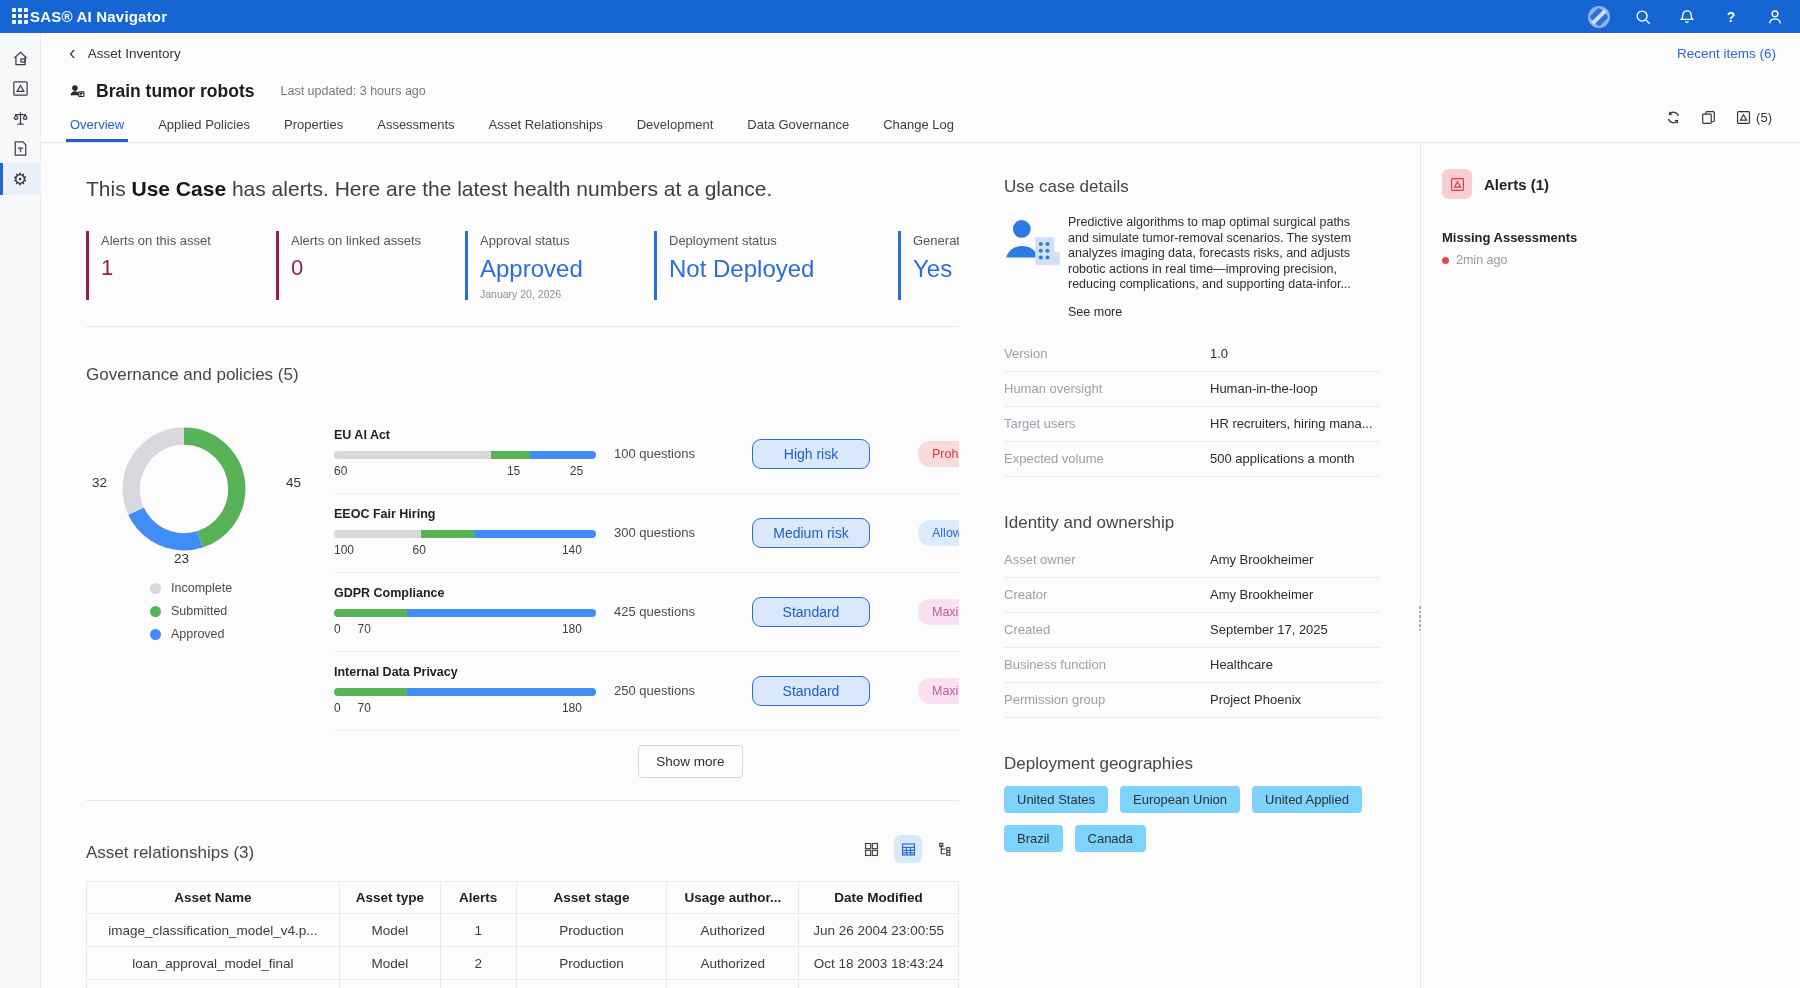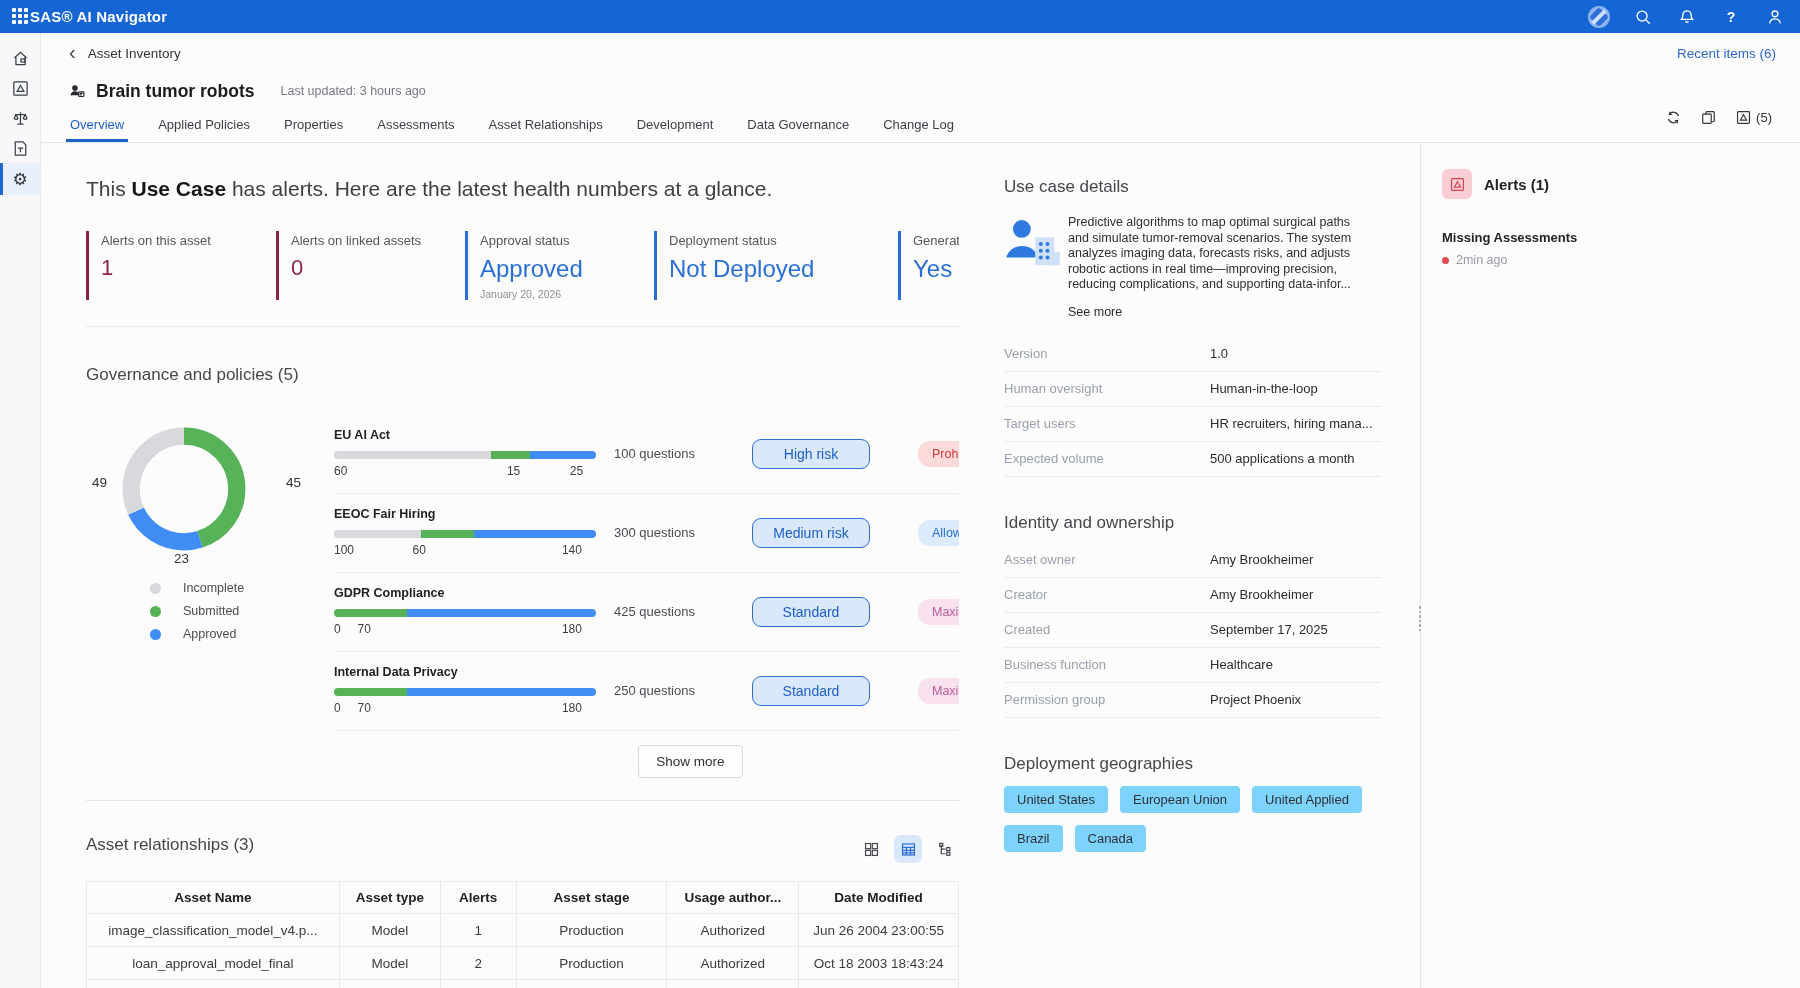--- a/index.html
+++ b/index.html
@@ -70,42 +70,42 @@
 
   .hr { height:1px; background:#e5e7ea; margin:4px 0 0; }
   .section-title { font-size:17px; color:#45474b; margin:38px 0 0; }
 
   .gov-body { display:flex; margin-top:38px; }
   .donut-wrap { width:248px; position:relative; flex-shrink:0; }
   .donut-svg { margin-left:32px; }
   .donut-label { position:absolute; font-size:13.5px; color:#333; }
   .dl-left { left:6px; top:52px; } .dl-right { left:200px; top:52px; } .dl-bottom { left:88px; top:128px; }
   .legend { margin:22px 0 0 64px; }
-  .legend-item { display:flex; align-items:center; gap:22px; margin-bottom:9px; font-size:12.5px; color:#4a4c50; }
+  .legend-item { display:flex; align-items:center; gap:10px; margin-bottom:9px; font-size:12.5px; color:#4a4c50; }
   .legend-dot { width:11px; height:11px; border-radius:50%; flex-shrink:0; }
 
   .policy-list { flex:1; margin-top:-8px; }
   .policy-row { display:flex; align-items:center; padding:13px 0 14px; border-bottom:1px solid #ebedf0; }
   .policy-row:last-child { border-bottom:none; }
   .p-barcol { width:262px; flex-shrink:0; }
   .p-name { font-size:12.5px; font-weight:bold; color:#212225; margin-bottom:9px; }
   .p-bar { display:flex; height:8px; border-radius:4px; overflow:hidden; background:#e7e9ec; }
   .p-bar div { height:100%; }
   .p-ticks { position:relative; height:15px; margin-top:5px; font-size:12px; color:#3c3e43; }
   .p-ticks span { position:absolute; top:0; }
   .p-questions { font-size:13px; color:#4a4c51; width:110px; margin-left:18px; flex-shrink:0; }
   .risk-btn { width:118px; margin-left:28px; flex-shrink:0; text-align:center; font-size:14px; color:#1d5fc4;
     background:#d9e8fb; border:1.5px solid #2e6fce; border-radius:9px; padding:6px 0; cursor:pointer; }
   .status-pill { margin-left:48px; font-size:12.5px; border-radius:12px; padding:6px 14px; white-space:nowrap; }
 
   .show-more-wrap { text-align:center; padding:14px 0 18px; }
   .show-more { font-size:13.5px; color:#2f3033; background:#fdfdfd; border:1px solid #d6d8db; border-radius:4px;
     padding:8px 17px; cursor:pointer; }
 
-  .rel-head { display:flex; align-items:flex-start; margin:34px 0 18px; }
+  .rel-head { display:flex; align-items:flex-end; margin:34px 0 18px; }
   .rel-title { font-size:17px; color:#45474b; }
   .view-tools { margin-left:auto; display:flex; align-items:center; gap:9px; }
   .view-btn { width:28px; height:28px; border-radius:6px; display:flex; align-items:center; justify-content:center; cursor:pointer; }
   .view-btn svg { stroke:#43454a; fill:none; stroke-width:1.4; }
   .view-btn.active { background:#d9e8fb; }
   .view-btn.active svg { stroke:#2a6fd4; }
 
   table.rel { width:873px; border-collapse:collapse; font-size:13.5px; }
   table.rel th, table.rel td { border:1px solid #e7e9ec; text-align:center; padding:8px 1px; }
   table.rel th { font-weight:bold; color:#202124; height:31px; }
@@ -308,21 +308,21 @@
 
       <div class="section-title">Governance and policies (5)</div>
 
       <div class="gov-body">
         <div class="donut-wrap">
           <svg class="donut-svg" width="132" height="132" viewBox="0 0 130 130">
               <circle cx="65" cy="65" r="52" fill="none" stroke="#57b258" stroke-width="17" stroke-dasharray="147.02653618800232 326.7256359733385" stroke-dashoffset="0" transform="rotate(-90 65 65)"></circle>
               <circle cx="65" cy="65" r="52" fill="none" stroke="#3f8df5" stroke-width="17" stroke-dasharray="75.14689627386787 326.7256359733385" stroke-dashoffset="-147.02653618800232" transform="rotate(-90 65 65)"></circle>
               <circle cx="65" cy="65" r="52" fill="none" stroke="#d7d9dc" stroke-width="17" stroke-dasharray="104.55220351146832 326.7256359733385" stroke-dashoffset="-222.1734324618702" transform="rotate(-90 65 65)"></circle>
             </svg>
-          <span class="donut-label dl-left">49</span>
+          <span class="donut-label dl-left">32</span>
           <span class="donut-label dl-right">45</span>
           <span class="donut-label dl-bottom">23</span>
           <div class="legend">
             <div class="legend-item">
               <span class="legend-dot" style="background: rgb(215, 217, 220);"></span>
               <span>Incomplete</span>
             </div>
             <div class="legend-item">
               <span class="legend-dot" style="background: rgb(87, 178, 88);"></span>
               <span>Submitted</span>

